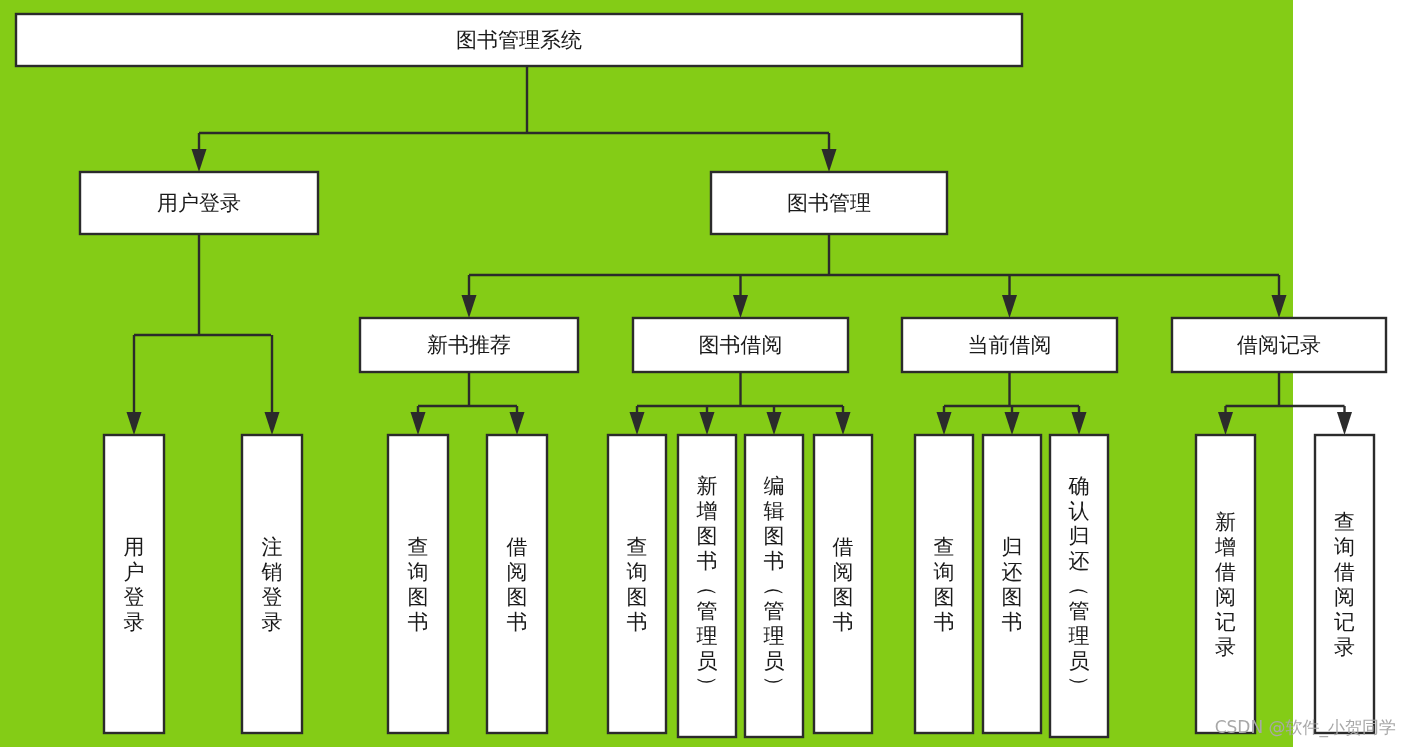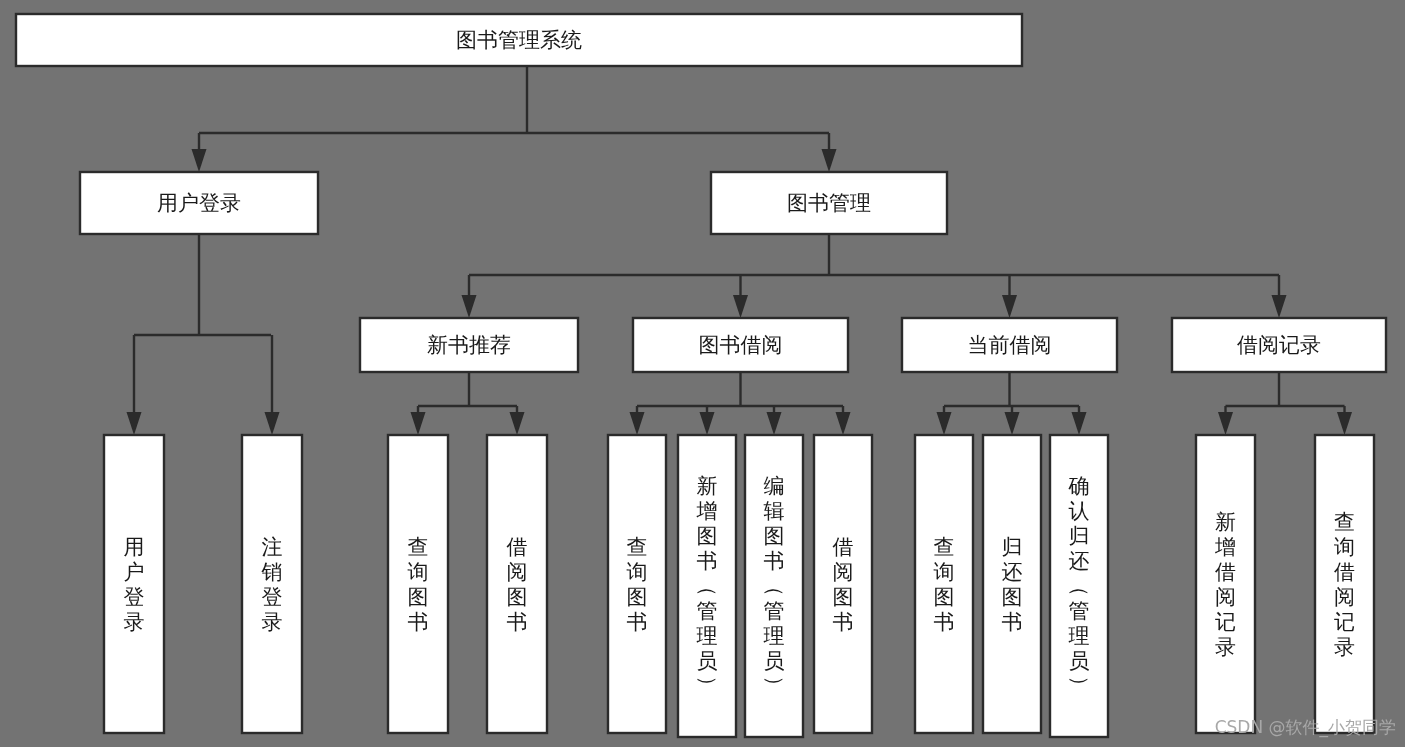--- a/index.html
+++ b/index.html
@@ -9,23 +9,23 @@
     background: #ffffff;
   }
   body {
     width: 1405px;
     height: 747px;
     overflow: hidden;
     font-family: "DejaVu Sans", "Liberation Sans", sans-serif;
   }
   #diagram-root {
     position: relative;
-    width: 1405px;
+    width: 1293px;
     height: 747px;
-    background: #737373;
+    background: #84cc16;
   }
   svg#diagram-svg {
     position: absolute;
     left: 0;
     top: 0;
     width: 1405px;
     height: 747px;
     display: block;
   }
   .node-box {

